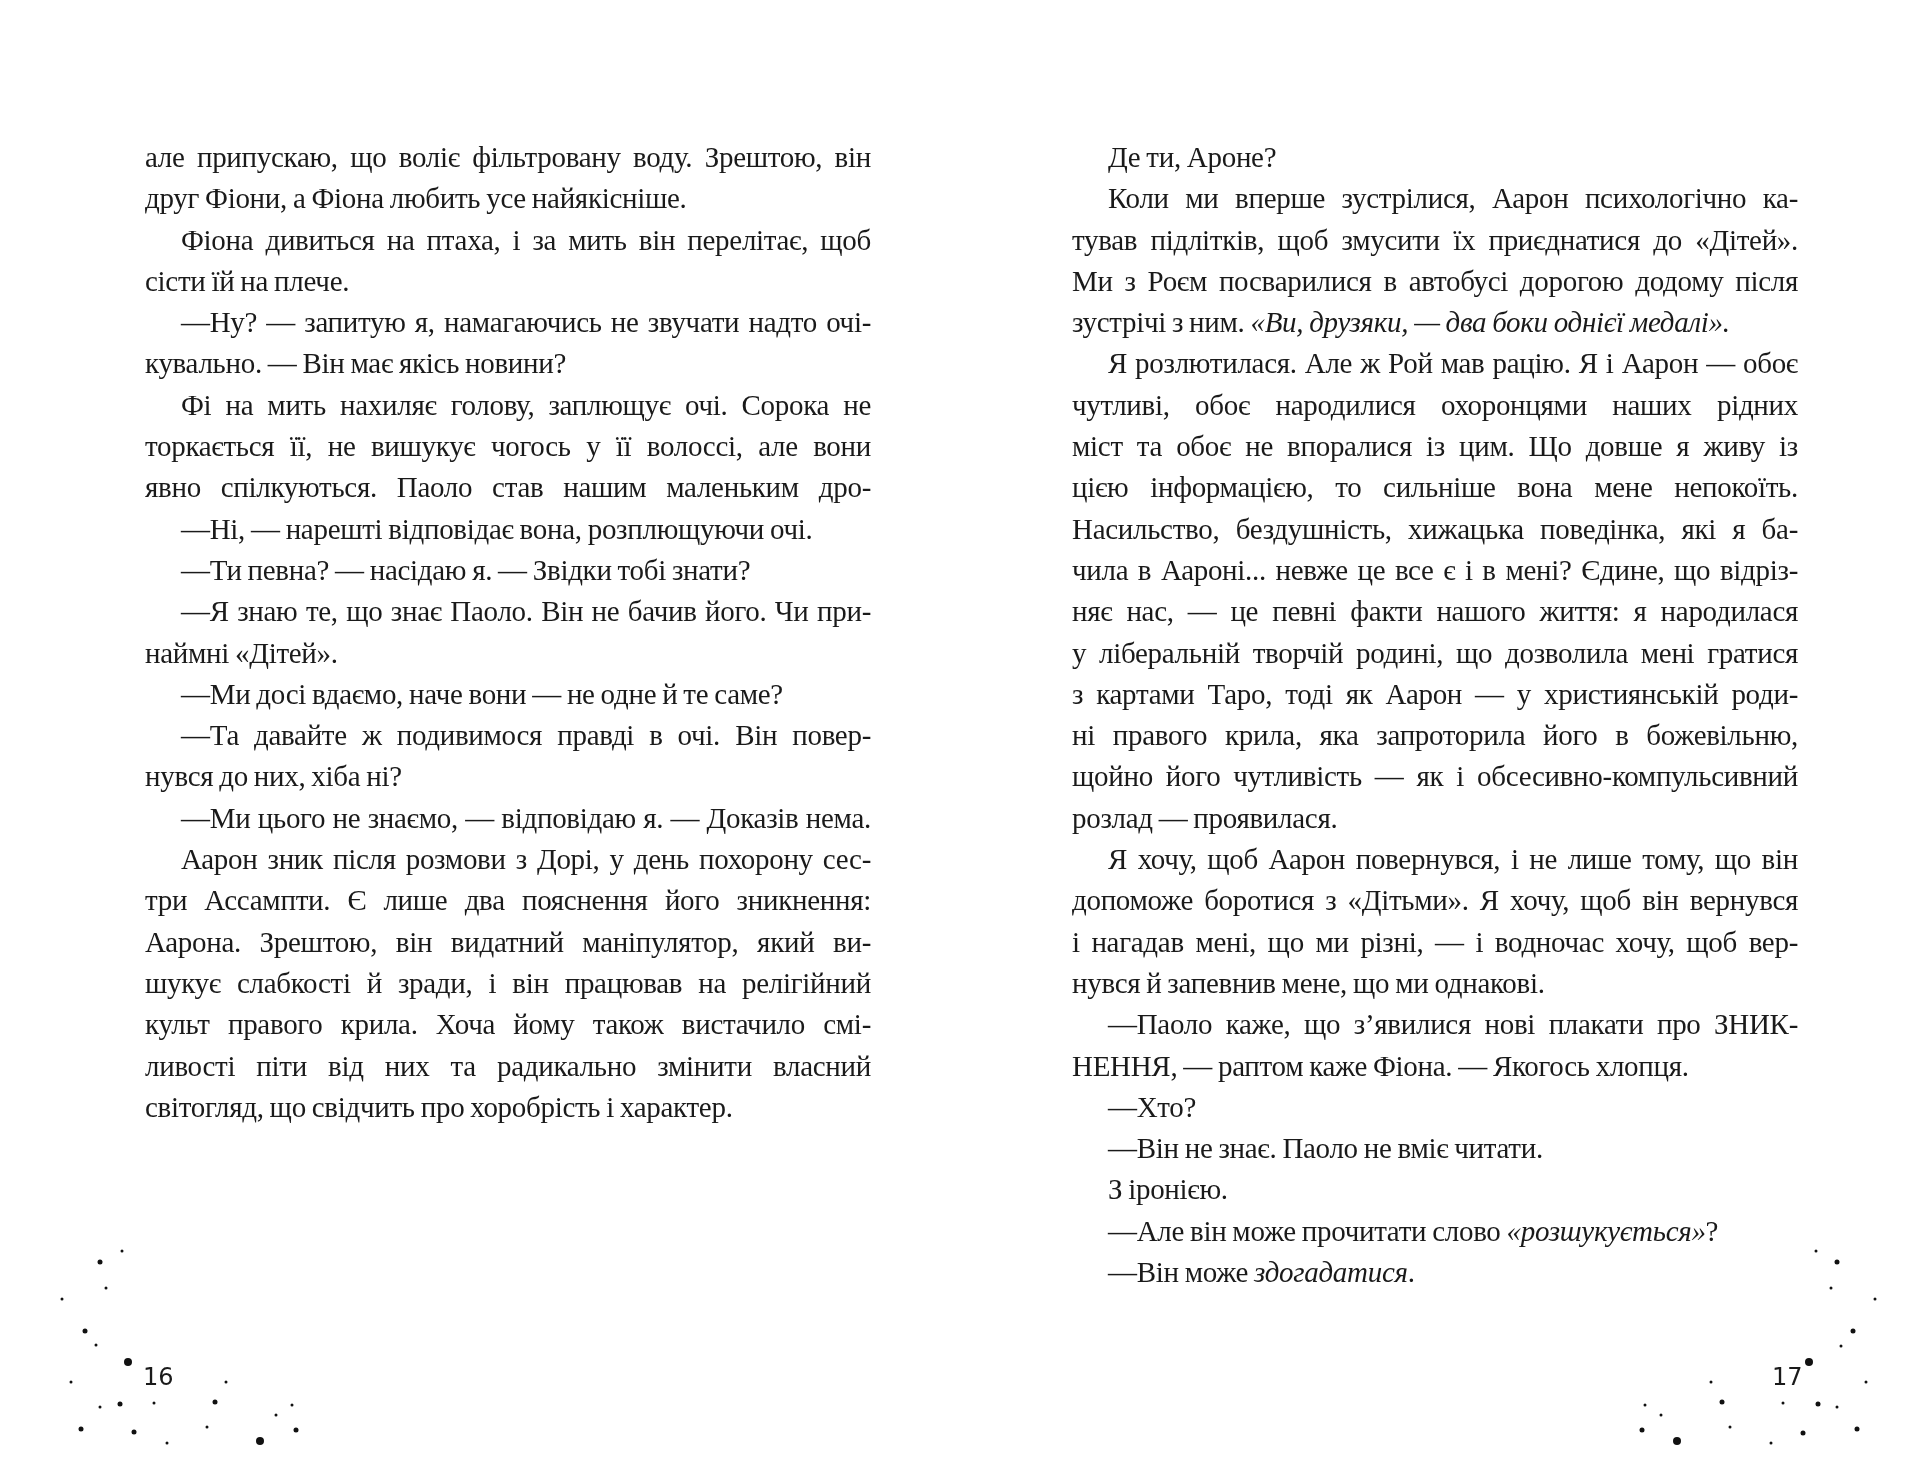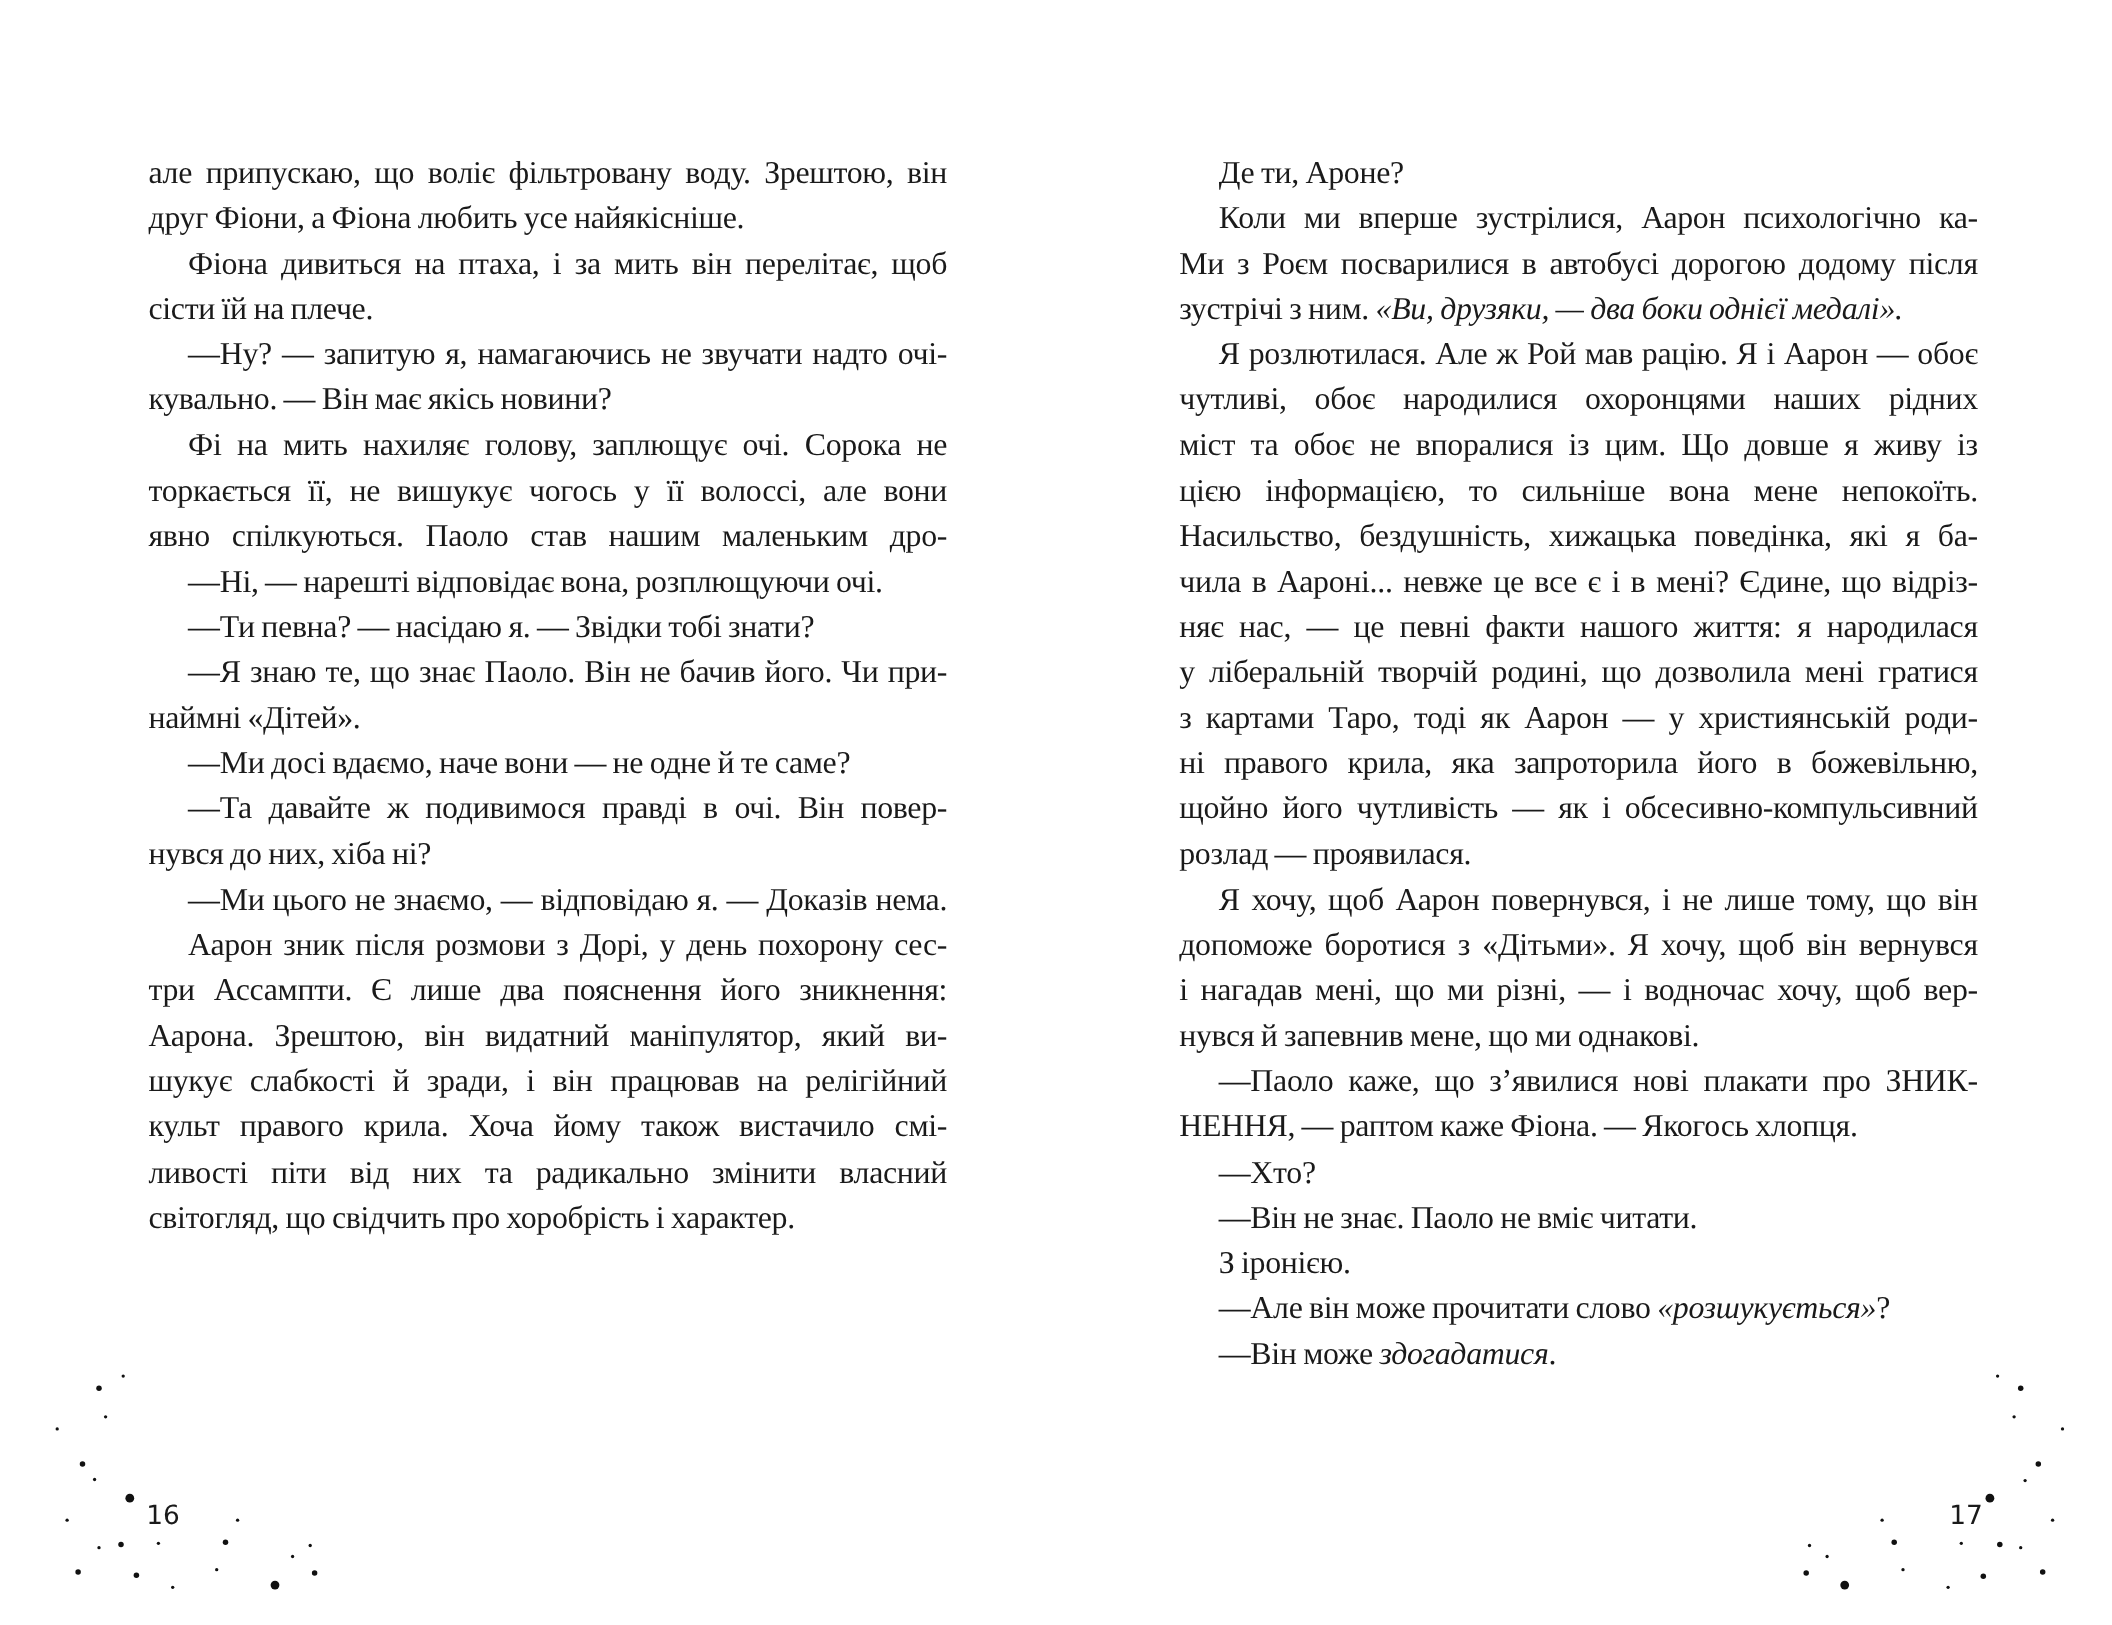--- a/index.html
+++ b/index.html
@@ -18,21 +18,21 @@
     position: absolute;
     inset: 0;
     background: #ffffff;
   }
   .page {
     position: absolute;
     top: 0;
     width: 960px;
     height: 1477px;
   }
-  .page-left { left: 8px; }
+  .page-left { left: 18px; }
   .page-right { left: 960px; }
 
   .text-block {
     position: absolute;
     top: 137px;
     width: 726px;
     font-family: "Liberation Serif", "DejaVu Serif", serif;
     font-size: 29px;
     line-height: 41.3px;
     color: #1a1a1a;
@@ -135,20 +135,21 @@
         <div class="star l" style="left: 242px; top: 1441px;"></div>
         <div class="star s" style="left: 149px; top: 1443px;"></div>
       </div>
     <div class="page-number">16</div>
   </div>
 
   <div class="page page-right">
     <div class="text-block">
         <div class="line indent last"><span>Де ти, Ароне?</span></div>
         <div class="line indent"><span>Коли ми вперше зустрілися, Аарон психологічно ка-</span></div>
+        <div class="line"><span>тував підлітків, щоб змусити їх приєднатися до «Дітей».</span></div>
         <div class="line"><span>Ми з Роєм посварилися в автобусі дорогою додому після</span></div>
         <div class="line last"><span>зустрічі з ним. </span><span class="it">«Ви, друзяки, — два боки однієї медалі».</span></div>
         <div class="line indent"><span>Я розлютилася. Але ж Рой мав рацію. Я і Аарон — обоє</span></div>
         <div class="line"><span>чутливі, обоє народилися охоронцями наших рідних</span></div>
         <div class="line"><span>міст та обоє не впоралися із цим. Що довше я живу із</span></div>
         <div class="line"><span>цією інформацією, то сильніше вона мене непокоїть.</span></div>
         <div class="line"><span>Насильство, бездушність, хижацька поведінка, які я ба-</span></div>
         <div class="line"><span>чила в Аароні... невже це все є і в мені? Єдине, що відріз-</span></div>
         <div class="line"><span>няє нас, — це певні факти нашого життя: я народилася</span></div>
         <div class="line"><span>у ліберальній творчій родині, що дозволила мені гратися</span></div>

